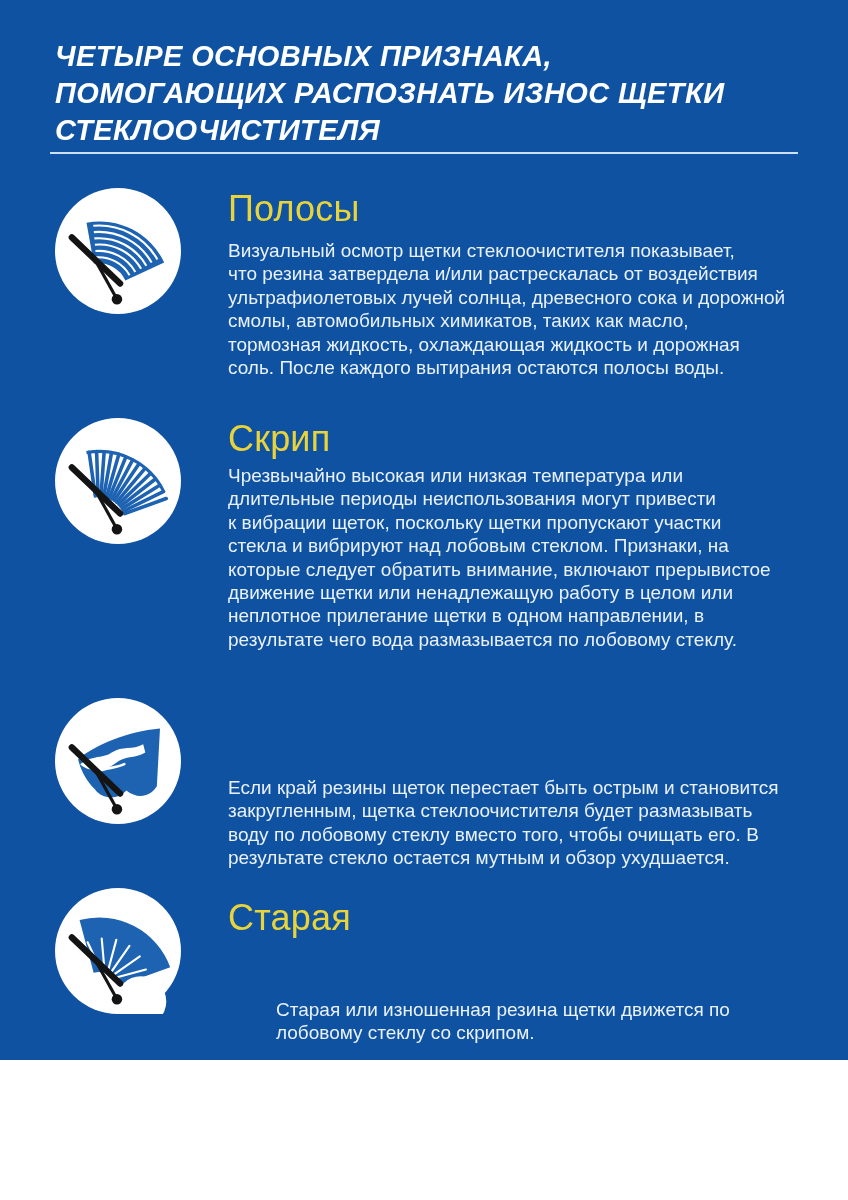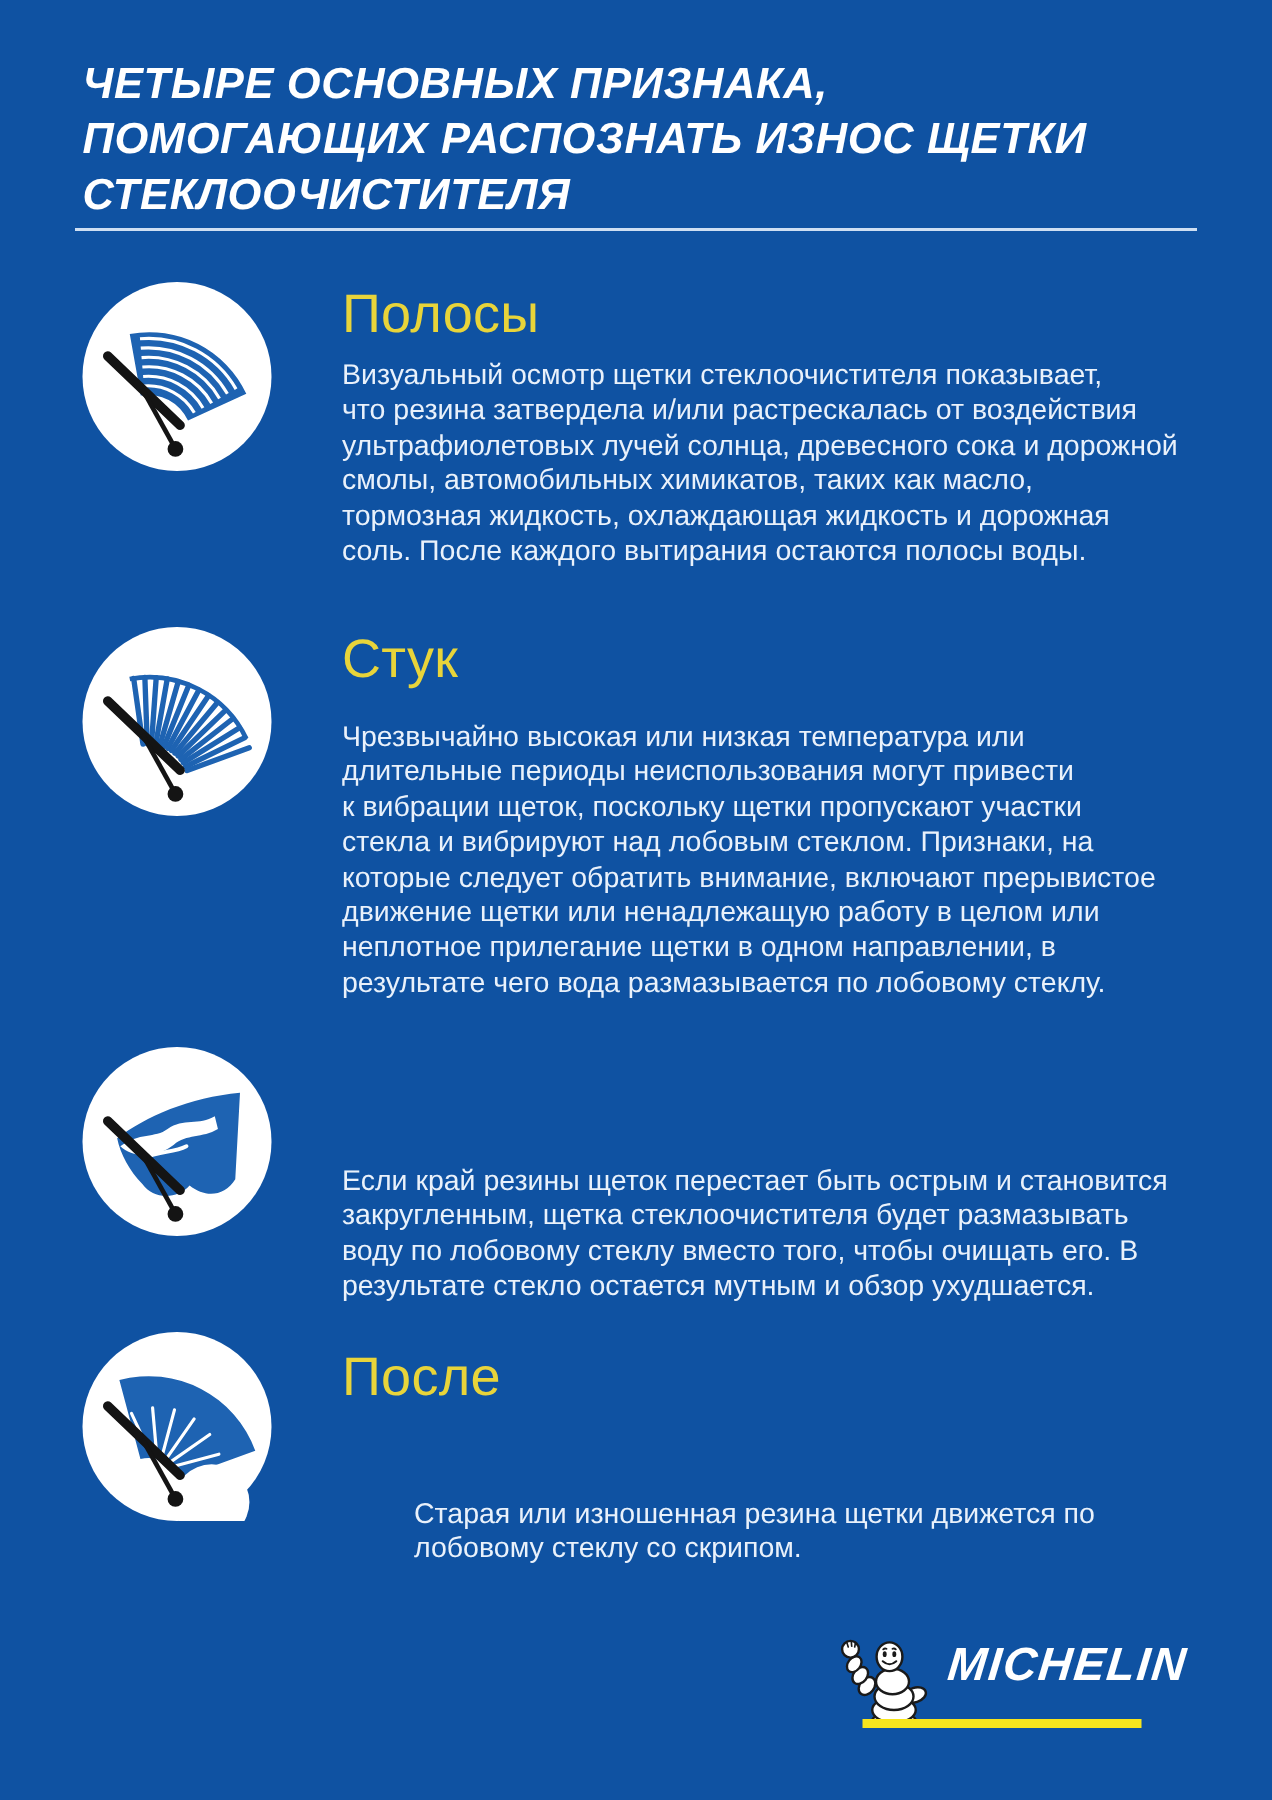--- a/index.html
+++ b/index.html
@@ -1,19 +1,19 @@
 <!DOCTYPE html>
 <html><head>
 <meta charset="utf-8">
 <style>
   html,body { margin:0; padding:0; }
   .poster {
     position: relative;
     width: 848px;
-    height: 1200px;
+    height: 1060px;
     background: #0f52a2;
     overflow: hidden;
     font-family: "Liberation Sans", sans-serif;
   }
   .title {
     position: absolute;
     left: 55px; top: 38px; width: 745px;
     color: #ffffff;
     font-size: 29px;
     line-height: 37px;
@@ -54,21 +54,21 @@
   .h4 { top: 897px; }
   .body-text {
     position: absolute;
     left: 228px; width: 600px;
     color: #e9f1fb;
     font-size: 19px;
     line-height: 23.4px;
     white-space: pre-line;
   }
   .b1 { top: 239px; }
-  .b2 { top: 480px; }
+  .b2 { top: 464px; }
   .b3 { top: 776px; }
   .b4 { top: 998px; margin-left: 48px; }
   .michelin-man {
     position: absolute;
     left: 558px; top: 1090px;
     width: 76px; height: 62px;
   }
   .michelin-man svg { width: 76px; height: 62px; display:block; }
   .brand-text {
     position: absolute;
@@ -140,21 +140,21 @@
           <line x1="65.4" y1="88.6" x2="103.1" y2="70.2"></line>
           <line x1="66.4" y1="91.1" x2="105.9" y2="76.7"></line>
         </g>
         <path d="M30 33 A68 68 0 0 1 104 71" fill="none" stroke="#1e63b2" stroke-width="3"></path>
         <line x1="16" y1="47" x2="62" y2="91" stroke="#141414" stroke-width="6" stroke-linecap="round"></line>
         <line x1="38" y1="68" x2="58" y2="104" stroke="#141414" stroke-width="3"></line>
         <circle cx="59" cy="106" r="5" fill="#141414"></circle>
       </svg>
     </span>
   </div>
-  <div class="heading h2">Стук</div>
+  <div class="heading h2">Скрип</div>
   <div class="body-text b2">Чрезвычайно высокая или низкая температура или
 длительные периоды неиспользования могут привести
 к вибрации щеток, поскольку щетки пропускают участки
 стекла и вибрируют над лобовым стеклом. Признаки, на
 которые следует обратить внимание, включают прерывистое
 движение щетки или ненадлежащую работу в целом или
 неплотное прилегание щетки в одном направлении, в
 результате чего вода размазывается по лобовому стеклу.</div>
 
   <div class="icon-circle ic3">
@@ -186,21 +186,21 @@
           <line x1="50.1" y1="80.3" x2="58.4" y2="49.4"></line>
           <line x1="47.3" y1="80.0" x2="44.5" y2="48.2"></line>
           <line x1="44.6" y1="80.7" x2="31.1" y2="51.7"></line>
         </g>
         <line x1="16" y1="47" x2="62" y2="91" stroke="#141414" stroke-width="6" stroke-linecap="round"></line>
         <line x1="38" y1="68" x2="58" y2="104" stroke="#141414" stroke-width="3"></line>
         <circle cx="59" cy="106" r="5" fill="#141414"></circle>
       </svg>
     </span>
   </div>
-  <div class="heading h4">После</div>
+  <div class="heading h4">Старая</div>
   <div class="body-text b4">Старая или изношенная резина щетки движется по
 лобовому стеклу со скрипом.</div>
 
   <div class="michelin-man">
     <svg viewBox="0 0 76 62">
       <g fill="#ffffff" stroke="#1a1a1a" stroke-width="1.6">
         <ellipse cx="30" cy="57" rx="6.5" ry="3.5"></ellipse>
         <ellipse cx="46" cy="57" rx="6.5" ry="3.5"></ellipse>
         <ellipse cx="38" cy="50" rx="14.5" ry="8.5"></ellipse>
         <ellipse cx="52" cy="40" rx="7.5" ry="4.8" transform="rotate(-18 52 40)"></ellipse>

